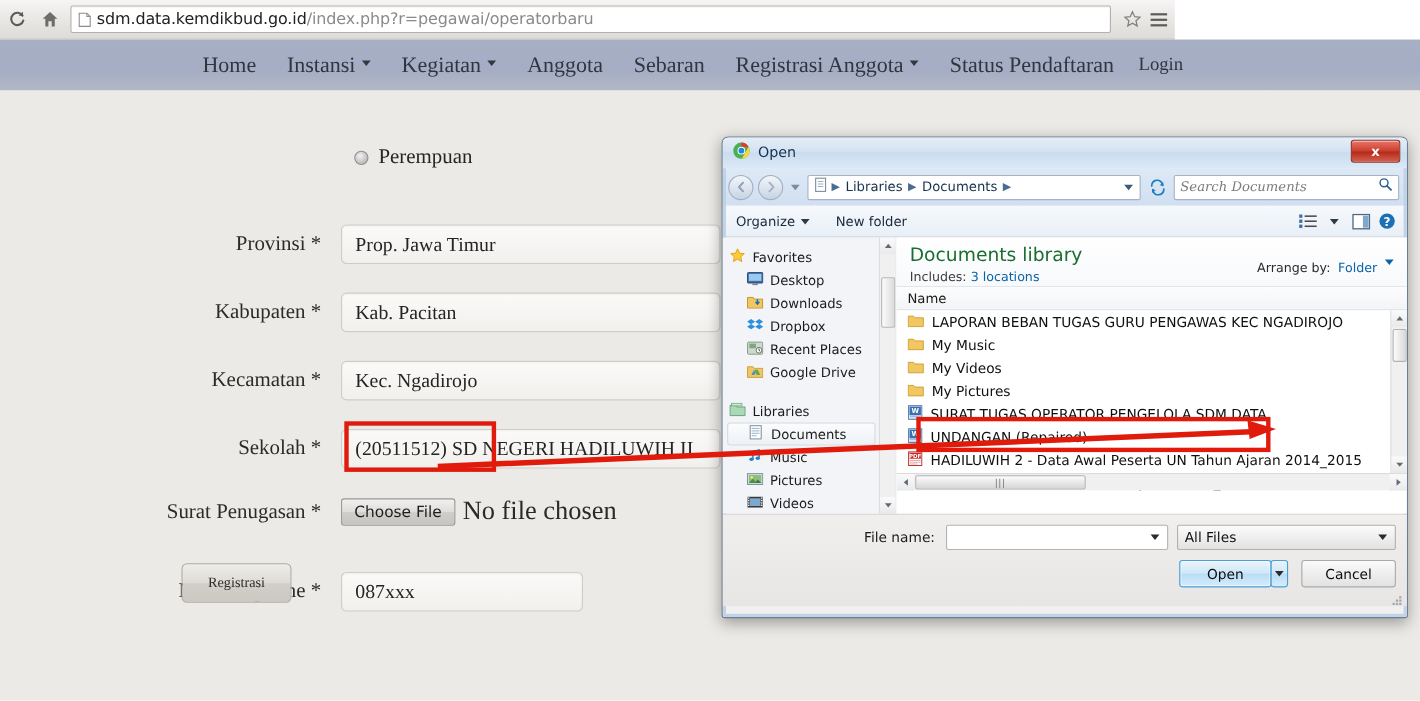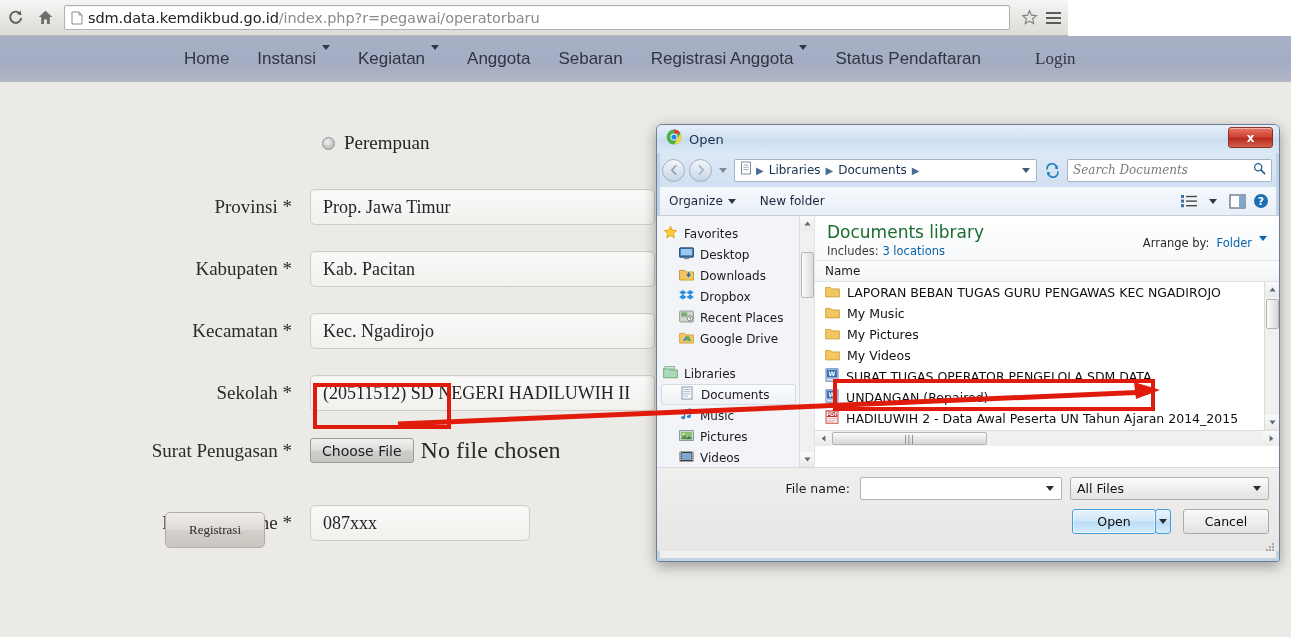--- a/index.html
+++ b/index.html
@@ -60,26 +60,26 @@
     background: #eceae6;
   }
   .navbar {
     position: absolute; left: 0; top: 0;
     width: 1291px; height: 46px;
     background: linear-gradient(to bottom, #a8b0c6 0%, #a5adc4 60%, #b2b7c6 100%);
     display: flex; align-items: center;
   }
   .nav-links { display: flex; align-items: center; margin-left: 170px; }
   .nav-link {
-    font-family: Liberation Sans, sans-serif;
-    font-size: 17px;
+    font-family: Liberation Serif, serif;
+    font-size: 20px;
     color: #2f3640;
     padding: 0 14px;
     white-space: nowrap;
-    display: flex; align-items: flex-start; gap: 6px;
+    display: flex; align-items: center; gap: 6px;
   }
   .caret-dn {
     width: 0; height: 0;
     border-left: 4px solid transparent;
     border-right: 4px solid transparent;
     border-top: 5px solid #31383f;
     margin-top: -4px;
   }
   .nav-login {
     position: absolute; left: 1035px; top: 50%; transform: translateY(-50%);
@@ -92,21 +92,21 @@
     position: absolute; left: 322px; top: 50px;
     display: flex; align-items: center; gap: 9px;
   }
   .radio-dot {
     width: 13px; height: 13px; border-radius: 50%;
     background: radial-gradient(circle at 40% 35%, #f3f3f3, #b9b9b9 75%);
     border: 1px solid #8f8f8f;
   }
   .radio-label { font-family: "Liberation Serif", serif; font-size: 19px; color: #262626; }
 
-  .field-row { position: absolute; left: 0; width: 700px; display: flex; align-items: center; }
+  .field-row { position: absolute; left: 0; width: 700px; display: flex; align-items: center; margin-top: 15px; }
   .field-label {
     width: 310px; text-align: right; padding-right: 18px;
     font-family: "Liberation Serif", serif; font-size: 19px; color: #2b2b2b;
     white-space: nowrap;
   }
   .field-input {
     height: 36px;
     background: linear-gradient(to bottom, #fbfaf9, #f2f0ed);
     border: 1px solid #cfcdc9;
     border-radius: 5px;
@@ -747,27 +747,27 @@
           <div class="file-item">
             <span><svg width="15" height="13" viewBox="0 0 15 13">
                   <path d="M0.6 2.4 h5 l1.3 1.5 h7.5 v8 h-13.8 z" fill="#f2c661" stroke="#cb9c31" stroke-width="0.8"></path>
                 </svg></span>
             <span>My Music</span>
           </div>
           <div class="file-item">
             <span><svg width="15" height="13" viewBox="0 0 15 13">
                   <path d="M0.6 2.4 h5 l1.3 1.5 h7.5 v8 h-13.8 z" fill="#f2c661" stroke="#cb9c31" stroke-width="0.8"></path>
                 </svg></span>
+            <span>My Videos</span>
+          </div>
+          <div class="file-item">
+            <span><svg width="15" height="13" viewBox="0 0 15 13">
+                  <path d="M0.6 2.4 h5 l1.3 1.5 h7.5 v8 h-13.8 z" fill="#f2c661" stroke="#cb9c31" stroke-width="0.8"></path>
+                </svg></span>
             <span>My Pictures</span>
-          </div>
-          <div class="file-item">
-            <span><svg width="15" height="13" viewBox="0 0 15 13">
-                  <path d="M0.6 2.4 h5 l1.3 1.5 h7.5 v8 h-13.8 z" fill="#f2c661" stroke="#cb9c31" stroke-width="0.8"></path>
-                </svg></span>
-            <span>My Videos</span>
           </div>
           <div class="file-item">
             <span><svg width="14" height="14" viewBox="0 0 14 14">
                   <rect x="1" y="0.8" width="12" height="12.4" fill="#fff" stroke="#4a77ab" stroke-width="0.9"></rect>
                   <rect x="1.8" y="1.6" width="10.4" height="8" fill="#3b6fb0"></rect>
                   <text x="7" y="7.6" font-size="6.2" font-family="DejaVu Sans, sans-serif" fill="#fff" text-anchor="middle" font-weight="bold">W</text>
                   <rect x="2" y="10.2" width="10" height="0.8" fill="#9ab4d3"></rect>
                   <rect x="2" y="11.6" width="7" height="0.8" fill="#9ab4d3"></rect>
                 </svg></span>
             <span>SURAT TUGAS OPERATOR PENGELOLA SDM DATA</span>

